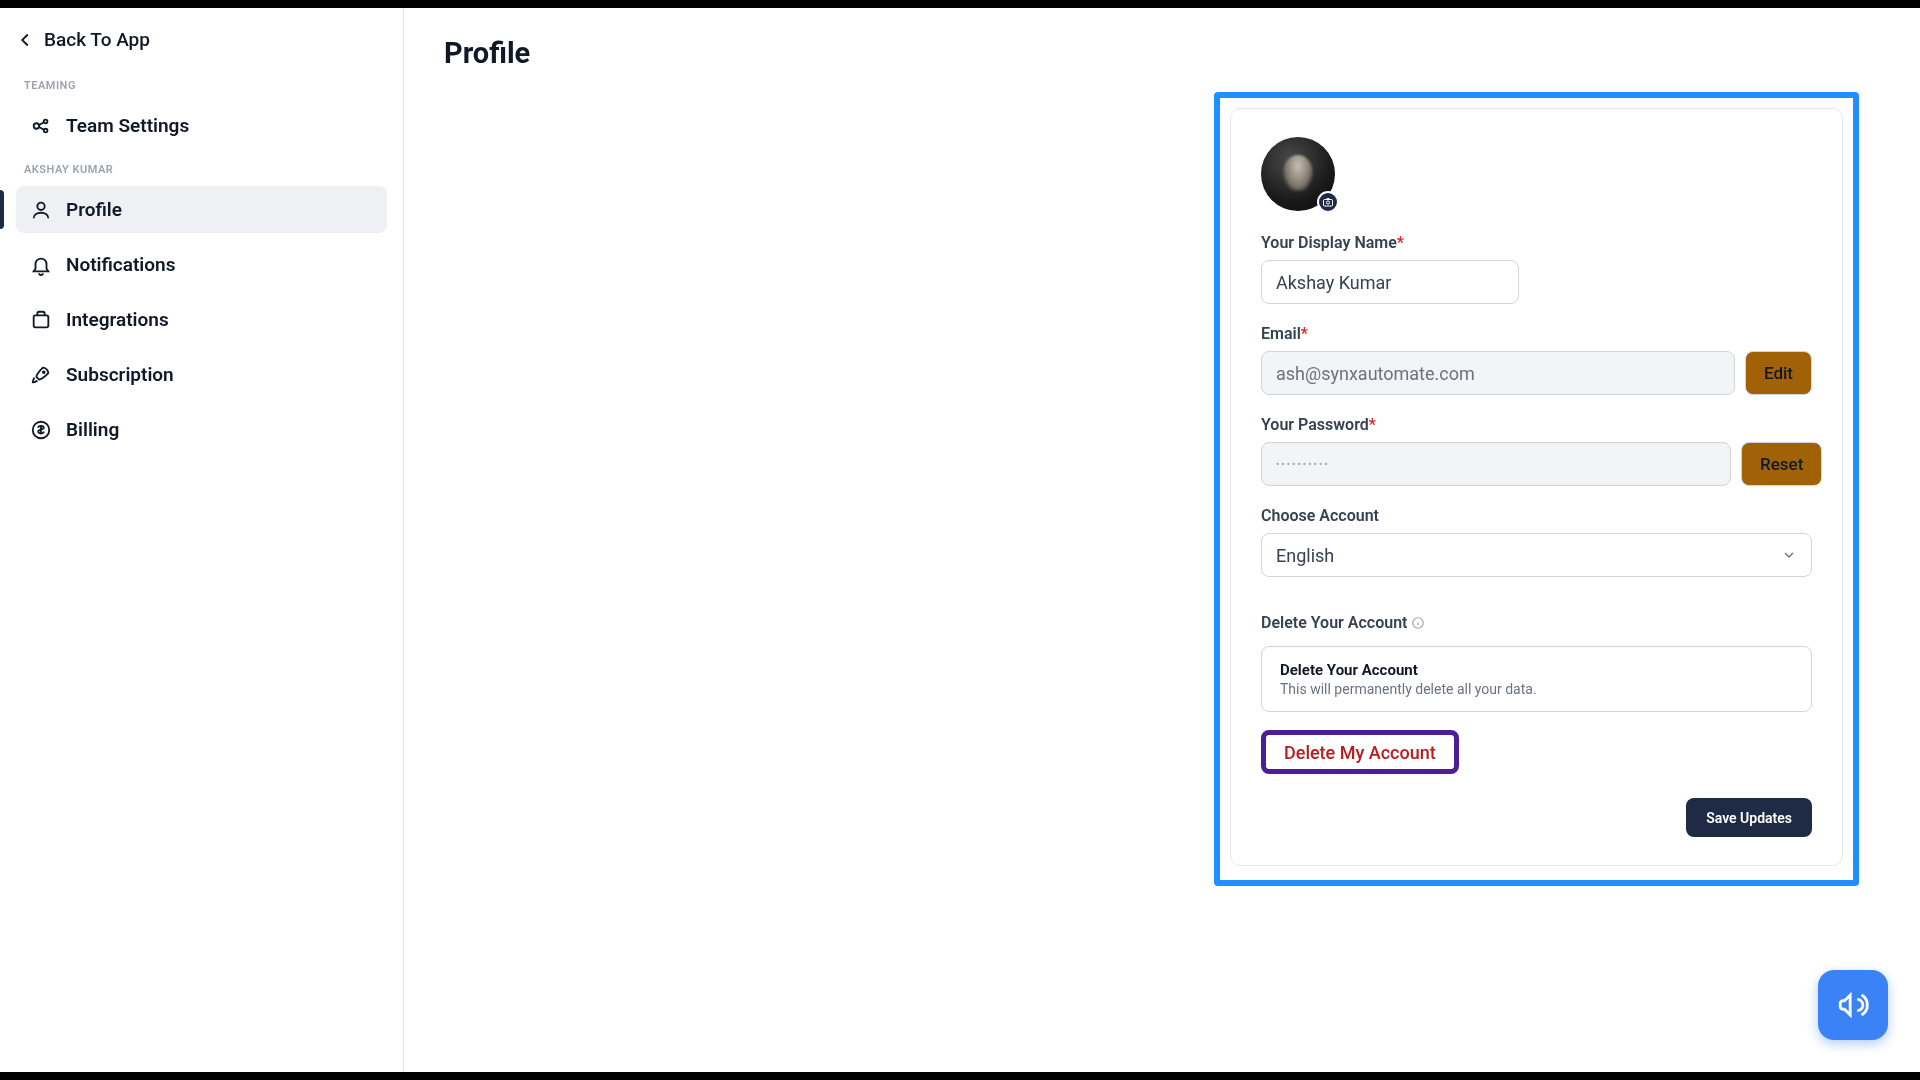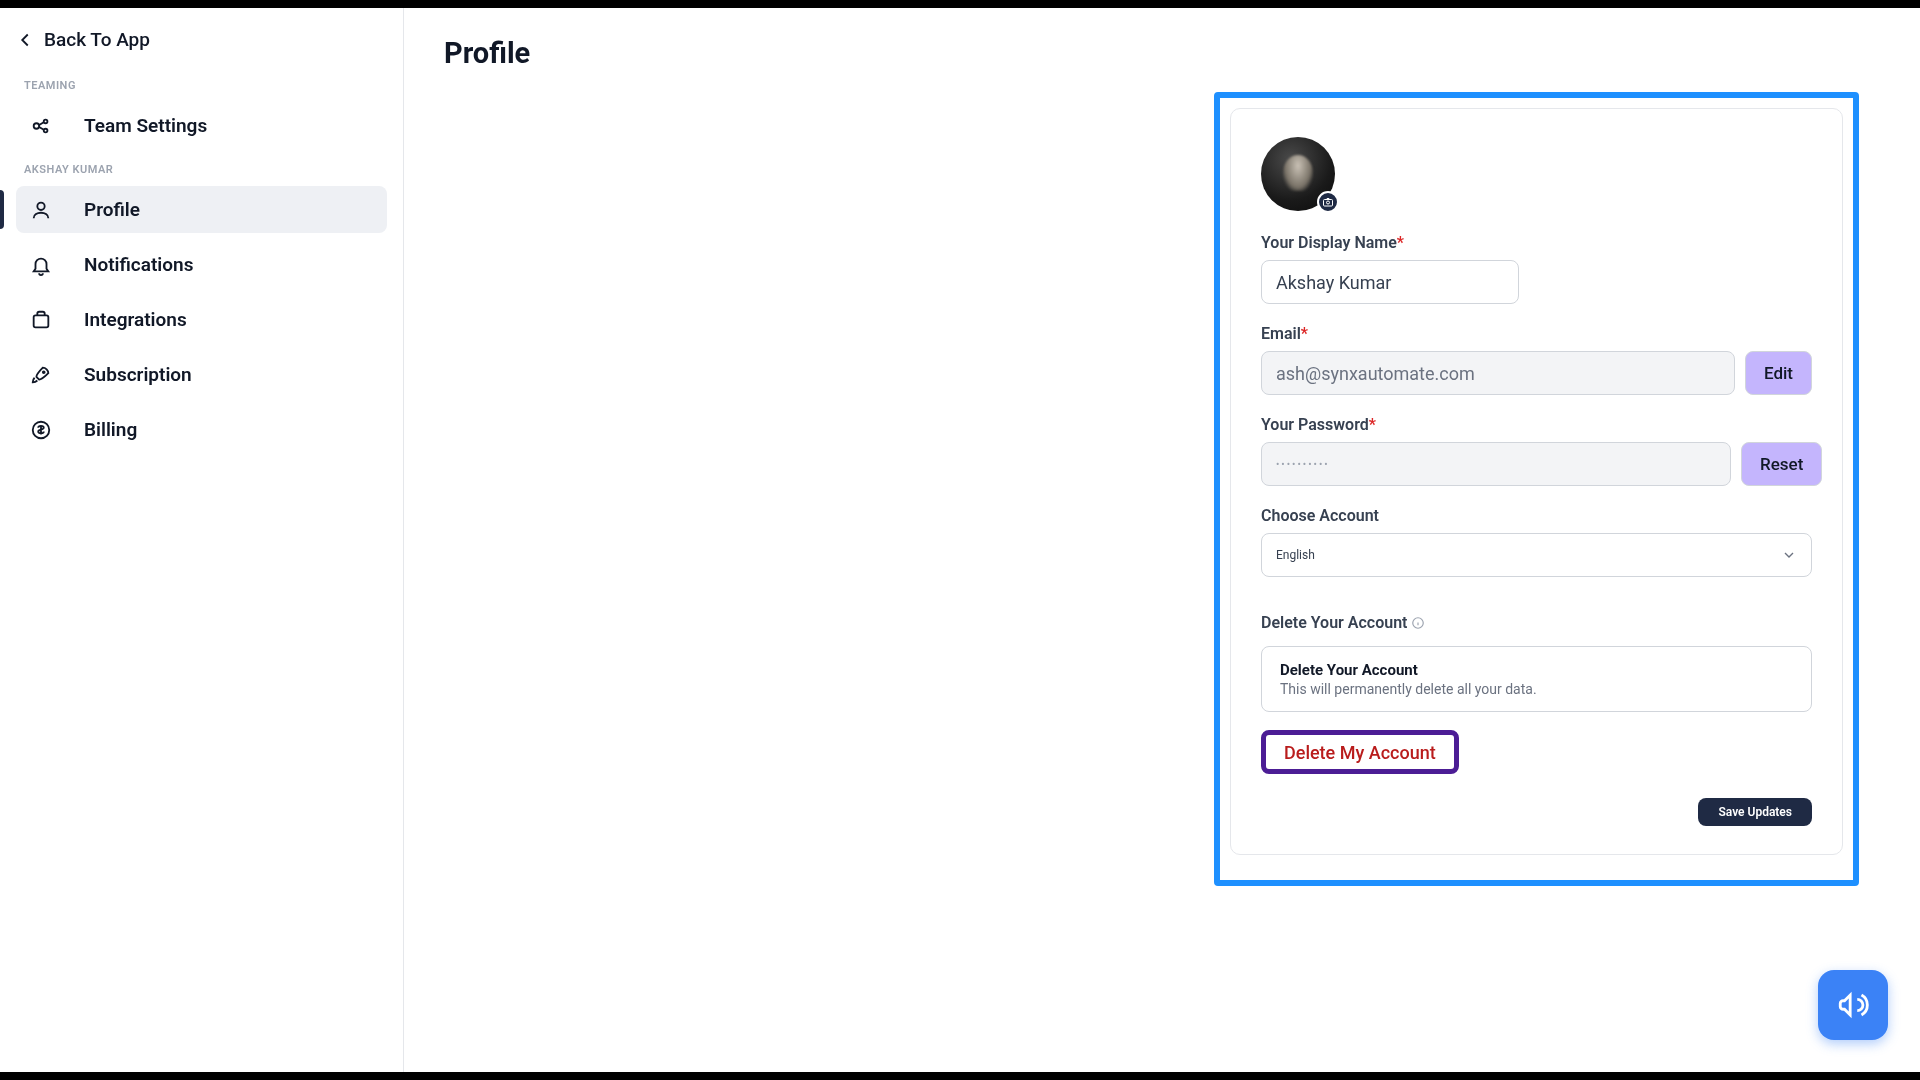--- a/index.html
+++ b/index.html
@@ -45,21 +45,21 @@
       font-size: 11px;
       font-weight: 600;
       letter-spacing: 0.5px;
       color: #9ca3af;
       padding: 10px 14px 6px 14px;
       text-transform: uppercase;
     }
     .nav-item {
       display: flex;
       align-items: center;
-      gap: 32px;
+      gap: 14px;
       padding: 12px 14px;
       margin: 4px 6px;
       font-size: 19px;
       font-weight: 600;
       color: #111827;
       border-radius: 8px;
       cursor: pointer;
       position: relative;
     }
     .nav-item.active {
@@ -206,36 +206,36 @@
     .pwd-dots {
       letter-spacing: 2px;
       color: #9ca3af;
       font-size: 10px;
     }
     .side-btn {
       height: 44px;
       padding: 0 18px;
       border: 1px solid #d1d5db;
       border-radius: 8px;
-      background: #c4b5fd;
+      background: #a16207;
       font-size: 17px;
       font-weight: 500;
       color: #111827;
       cursor: pointer;
     }
     .select {
       position: relative;
       height: 44px;
       border: 1px solid #d1d5db;
       border-radius: 8px;
       padding: 0 14px;
       display: flex;
       align-items: center;
       justify-content: space-between;
-      font-size: 12px;
+      font-size: 18px;
       color: #374151;
       cursor: pointer;
     }
     .chevron {
       width: 16px;
       height: 16px;
       stroke: #6b7280;
       stroke-width: 2;
       fill: none;
     }
@@ -268,26 +268,26 @@
       font-weight: 500;
       color: #b91c1c;
       cursor: pointer;
     }
     .save-row {
       display: flex;
       justify-content: flex-end;
       margin-top: 24px;
     }
     .save-btn {
-      height: 28px;
+      height: 39px;
       padding: 0 20px;
       border: none;
       border-radius: 8px;
       background: #1f2a44;
-      font-size: 12px;
+      font-size: 14px;
       font-weight: 600;
       color: #fff;
       cursor: pointer;
     }
     .fab {
       position: absolute;
       right: 32px;
       bottom: 32px;
       width: 70px;
       height: 70px;

